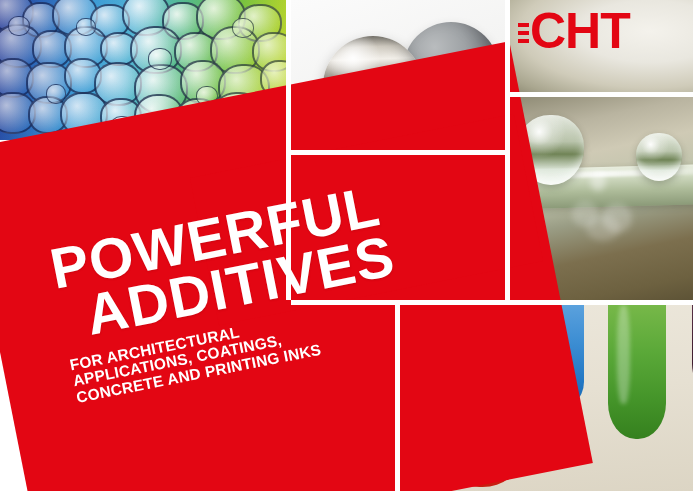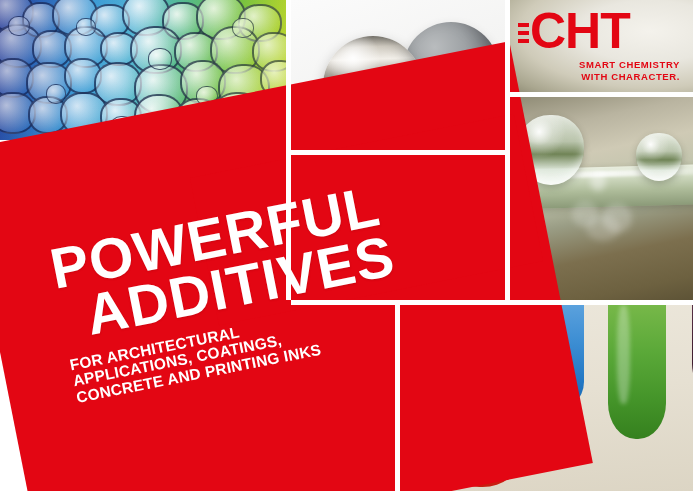--- a/index.html
+++ b/index.html
@@ -218,24 +218,20 @@
   <div class="tile" id="logopanel">
     <div class="cht-wrap">
       <div class="cht-mark">
         <span class="cht-bars">
           <i></i>
             <i></i>
             <i></i>
         </span>
         <span class="cht-letters">CHT</span>
       </div>
-      <div class="cht-tag">
-        <div>SMART CHEMISTRY</div>
-        <div>WITH CHARACTER.</div>
-      </div>
     </div>
   </div>
 
   <div class="tile" id="pour">
     <div class="pour-bg-blur"></div>
     <div class="pour-pool"></div>
     <div class="pour-stream"></div>
     <div class="pour-vessel"></div>
 
   </div>

